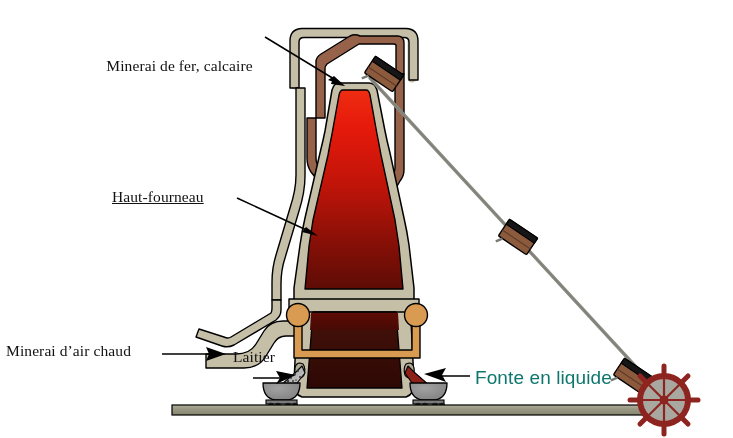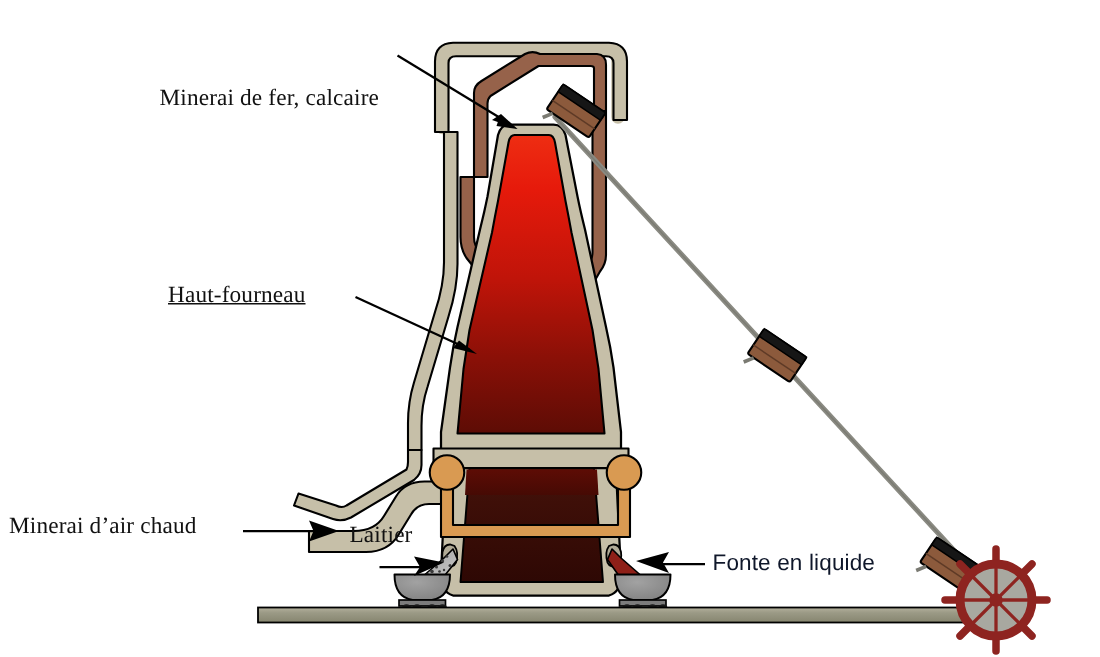--- a/index.html
+++ b/index.html
@@ -31,22 +31,22 @@
     font-family: "Liberation Serif", serif;
     font-size: 15.5px;
     color: #111111;
     white-space: pre;
     line-height: 19px;
     letter-spacing: 0.1px;
   }
   .label-sans {
     position: absolute;
     font-family: "Liberation Sans", sans-serif;
-    font-size: 15px;
-    color: #0f172a;
+    font-size: 19px;
+    color: #0f766e;
     white-space: pre;
     letter-spacing: 0.1px;
   }
   #label-ore {
     left: 77px;
     top: 18px;
     width: 205px;
     text-align: center;
   }
   #label-furnace {

